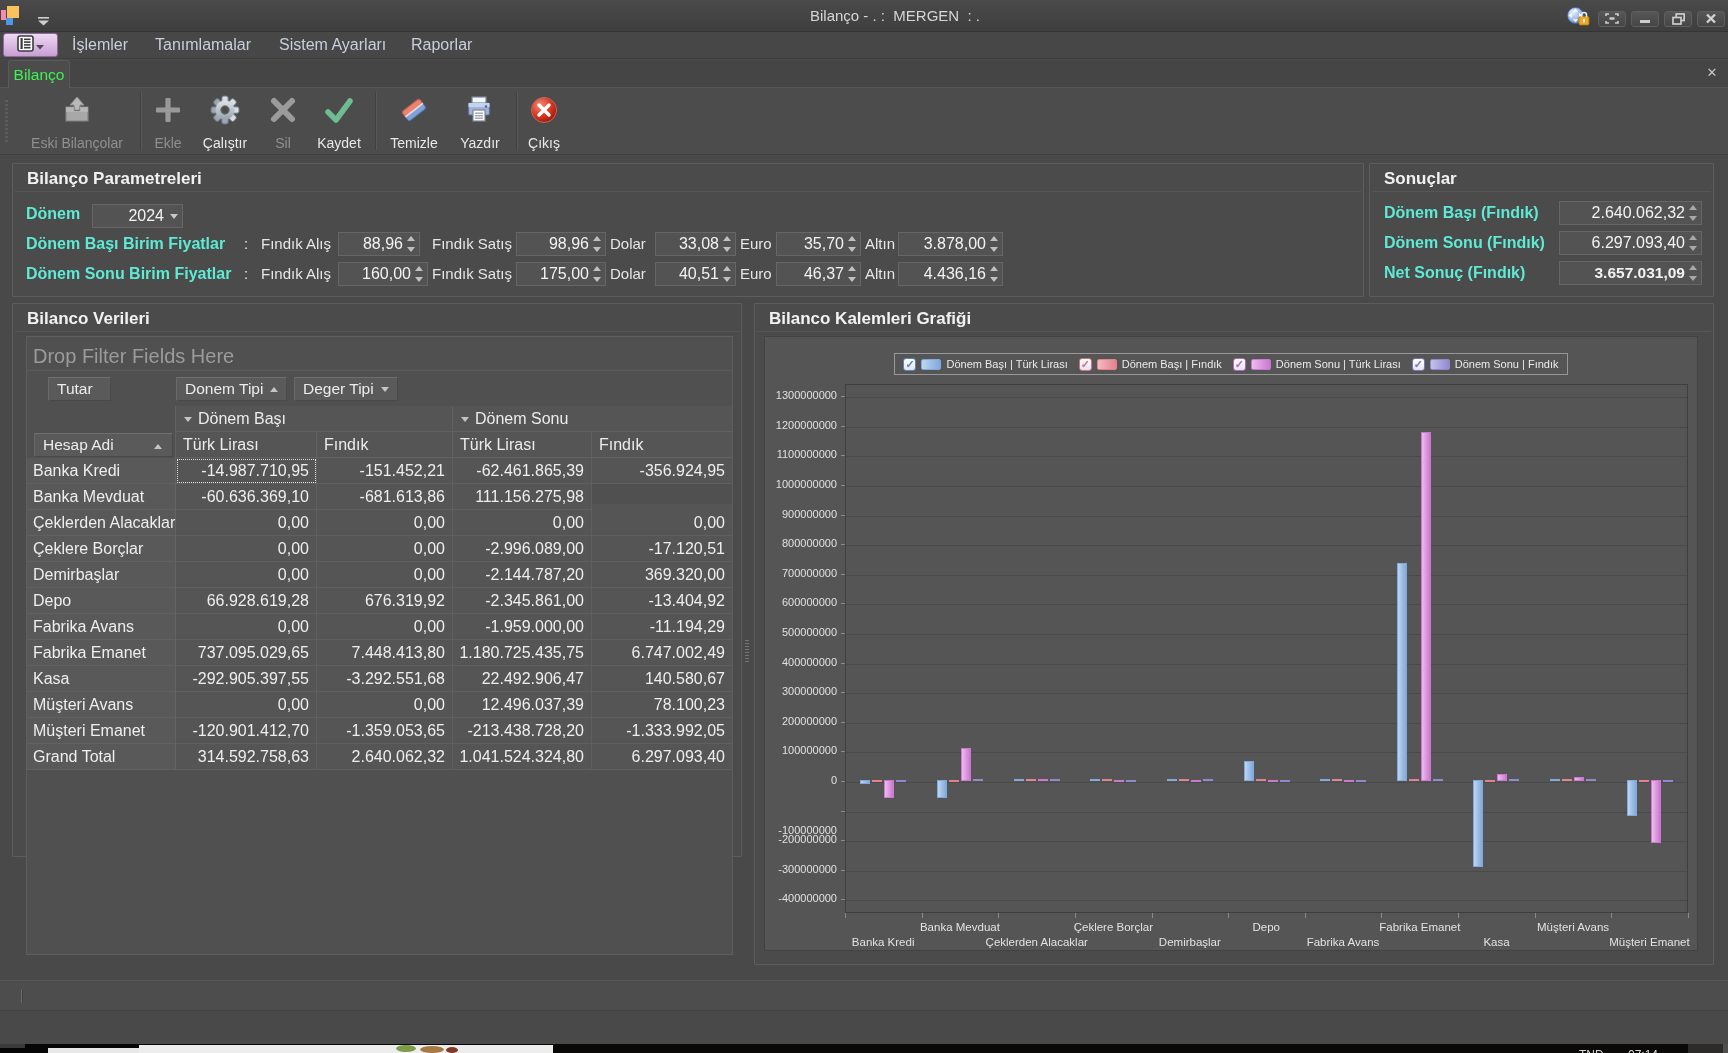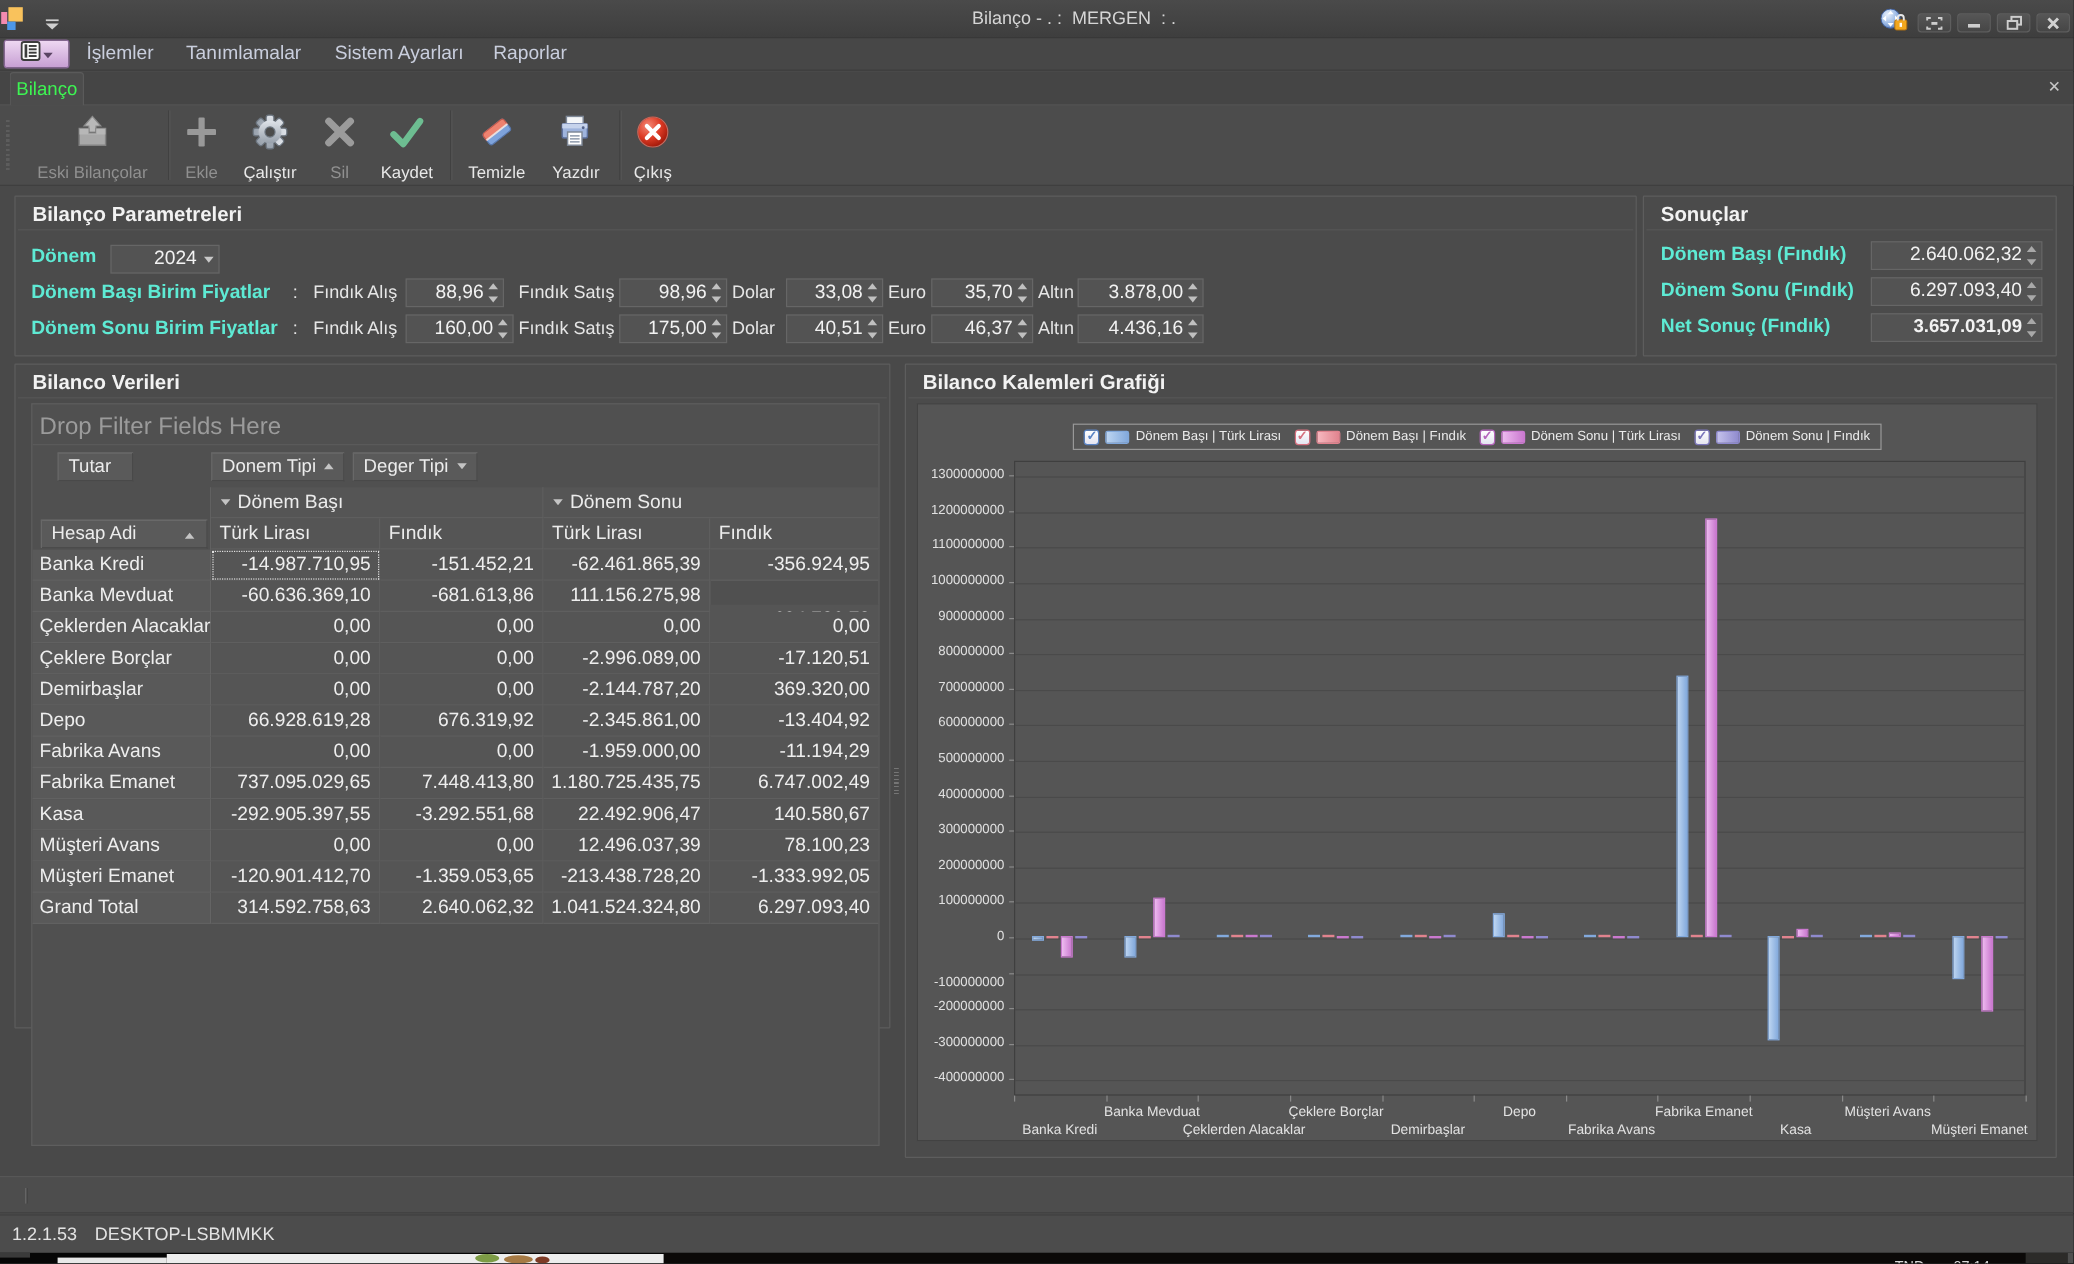--- a/index.html
+++ b/index.html
@@ -643,21 +643,21 @@
           <div class="ylab" style="left: 0px; top: 318.6px; width: 72px;">400000000</div>
           <div class="ytick" style="left: 76px; top: 325.6px;"></div>
           <div class="ylab" style="left: 0px; top: 348.2px; width: 72px;">300000000</div>
           <div class="ytick" style="left: 76px; top: 355.2px;"></div>
           <div class="ylab" style="left: 0px; top: 377.8px; width: 72px;">200000000</div>
           <div class="ytick" style="left: 76px; top: 384.8px;"></div>
           <div class="ylab" style="left: 0px; top: 407.4px; width: 72px;">100000000</div>
           <div class="ytick" style="left: 76px; top: 414.4px;"></div>
           <div class="ylab" style="left: 0px; top: 437px; width: 72px;">0</div>
           <div class="ytick" style="left: 76px; top: 444px;"></div>
-          <div class="ylab" style="left: 0px; top: 476px; width: 72px;">-100000000</div>
+          <div class="ylab" style="left: 0px; top: 487px; width: 72px;">-100000000</div>
           <div class="ytick" style="left: 76px; top: 473.6px;"></div>
           <div class="ylab" style="left: 0px; top: 496.2px; width: 72px;">-200000000</div>
           <div class="ytick" style="left: 76px; top: 503.2px;"></div>
           <div class="ylab" style="left: 0px; top: 525.8px; width: 72px;">-300000000</div>
           <div class="ytick" style="left: 76px; top: 532.8px;"></div>
           <div class="ylab" style="left: 0px; top: 555.4px; width: 72px;">-400000000</div>
           <div class="ytick" style="left: 76px; top: 562.4px;"></div>
           <div class="xtick" style="left: 80px; top: 576px;"></div>
           <div class="xtick" style="left: 156.636px; top: 576px;"></div>
           <div class="xtick" style="left: 233.273px; top: 576px;"></div>
@@ -726,24 +726,20 @@
         <div class="bar" style="left: 873.682px; top: 443px; width: 10px; height: 2px; background: linear-gradient(90deg, rgb(247, 184, 191), rgb(225, 131, 142)); border: 1px solid rgb(225, 131, 142);"></div>
         <div class="bar" style="left: 885.682px; top: 443px; width: 10px; height: 63.1779px; background: linear-gradient(90deg, rgb(238, 187, 240), rgb(202, 121, 207)); border: 1px solid rgb(202, 121, 207);"></div>
         <div class="bar" style="left: 897.682px; top: 443px; width: 10px; height: 2px; background: linear-gradient(90deg, rgb(197, 194, 236), rgb(143, 138, 206)); border: 1px solid rgb(143, 138, 206);"></div>
       </div>
   </div>
 
   <div id="bottombar" class="abs">
     <div id="bottombar-grip"></div>
   </div>
 
-  <div id="statusbar" class="abs">
-    <span id="status-version">1.2.1.53</span>
-    <span id="status-host">DESKTOP-LSBMMKK</span>
-  </div>
 
   <div id="desktop" class="abs">
     <div class="dk" style="left:0; top:0; width:25px; height:4px; background:#3a3a3a;"></div>
     <div class="dk" style="left:553px; top:0; width:1135px; height:9px; background:#0b0908;"></div>
     <div class="dk" style="left:1688px; top:0; width:35px; height:9px; background:#2c2b29;"></div>
     <div class="dk" style="left:1723px; top:0; width:5px; height:9px; background:#4f4f4f;"></div>
     <div class="dk" style="left:139px; top:1px; width:414px; height:8px; background:#ededed;"></div>
     <div class="dk" style="left:48px; top:4px; width:91px; height:5px; background:#e8e8e8;"></div>
     <div class="dk" style="left:396px; top:1px; width:20px; height:7px; background:#7d9c45; border-radius:50%;"></div>
     <div class="dk" style="left:420px; top:2px; width:24px; height:7px; background:#a67a44; border-radius:50%;"></div>

